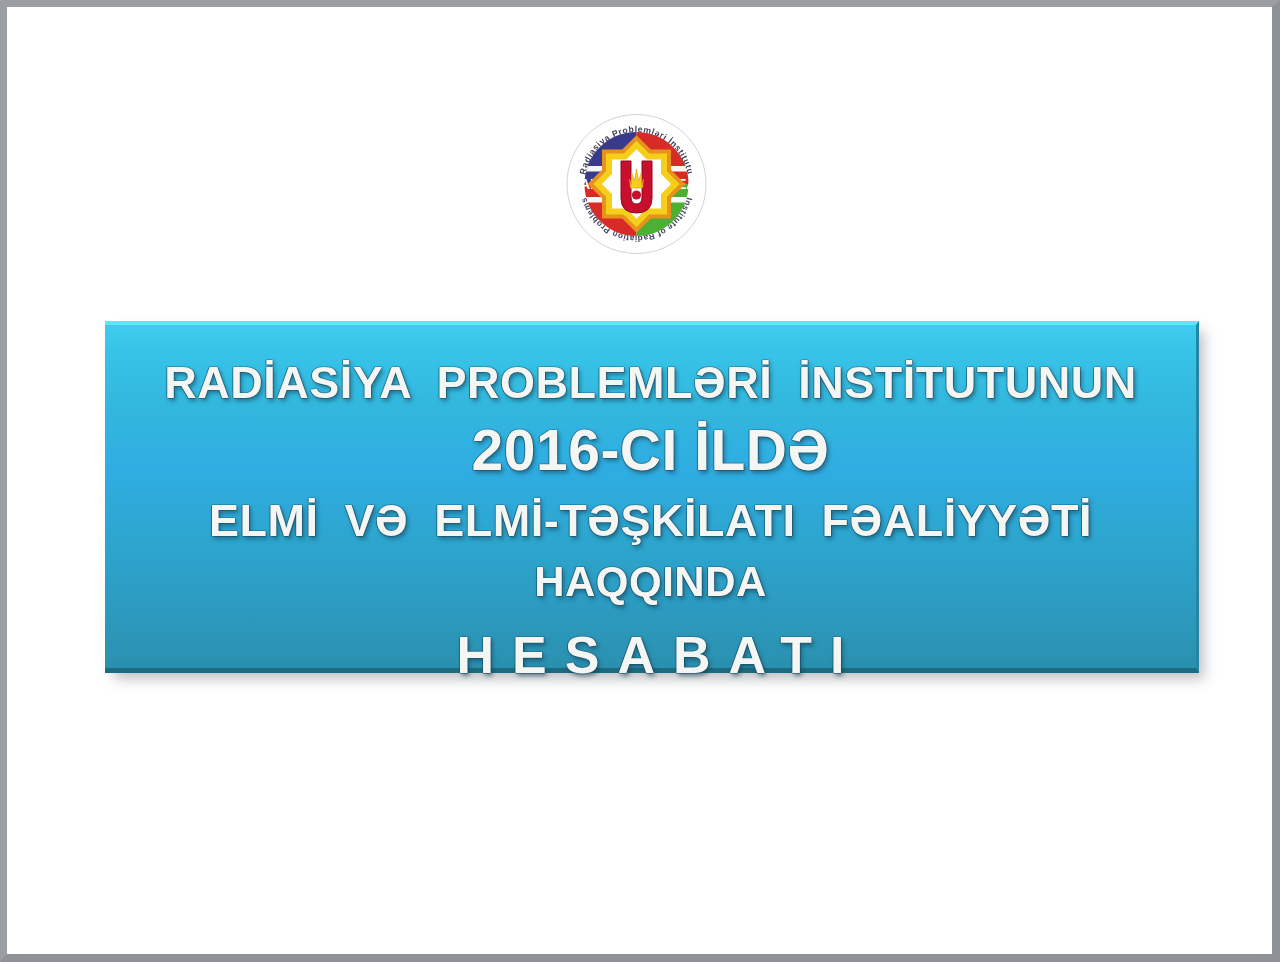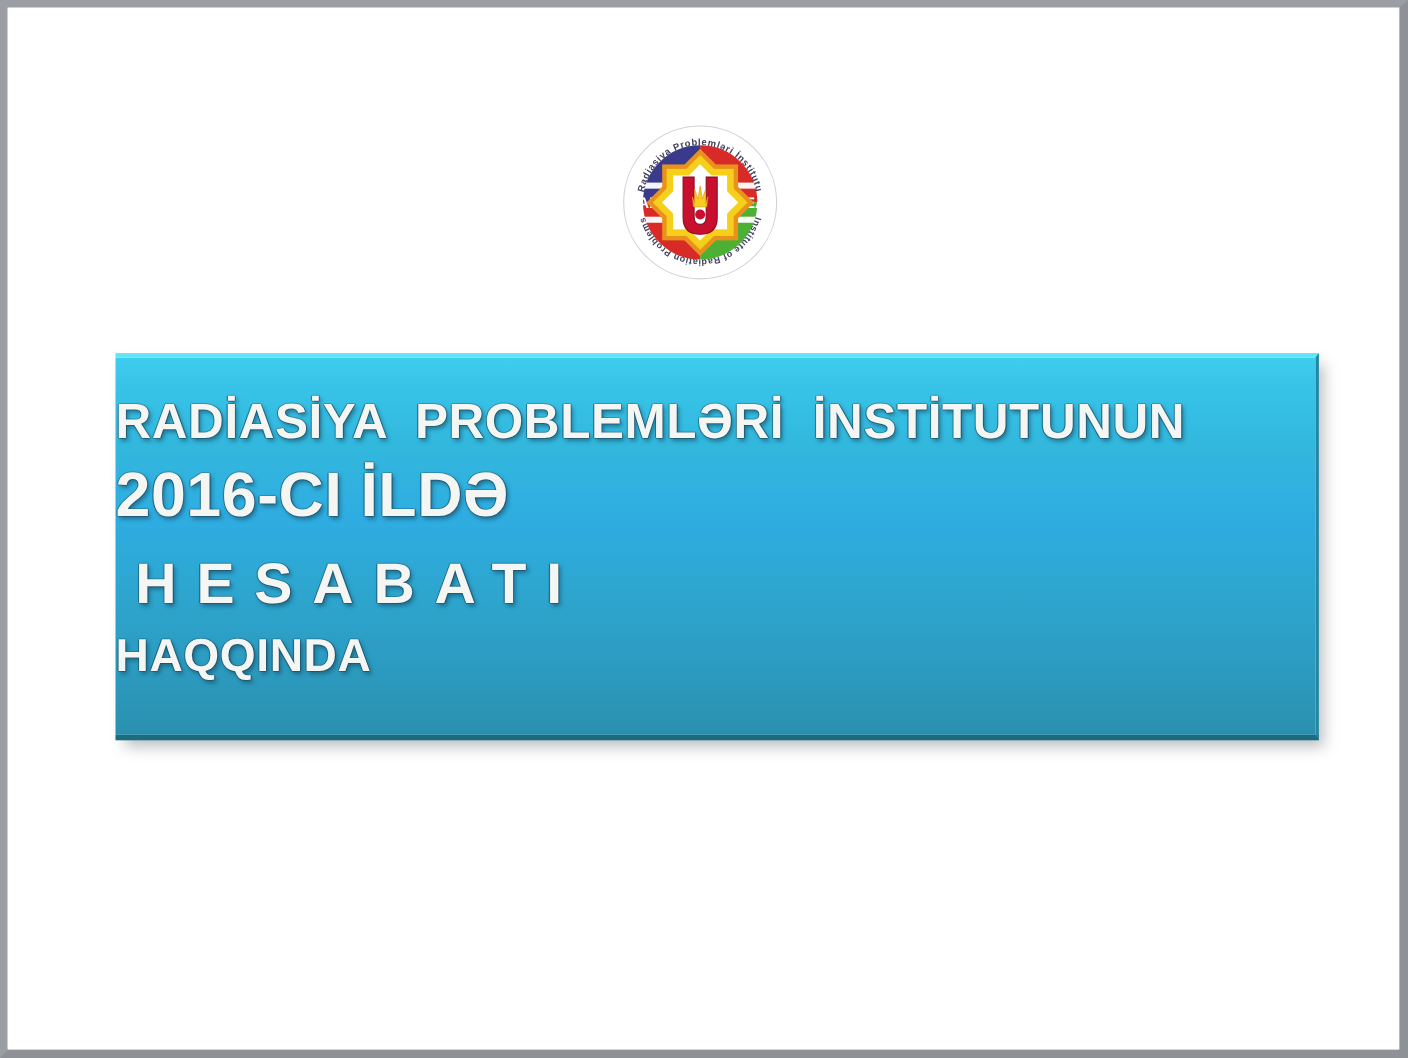--- a/index.html
+++ b/index.html
@@ -65,20 +65,21 @@
         #2a8fae 100%);
     border-top: 4px solid #63e4fb;
     border-bottom: 5px solid #1d6b80;
     border-right: 3px solid #2486a2;
     box-shadow: 7px 8px 12px -2px rgba(120,128,135,0.48);
     padding-top: 14px;
   }
 
   .title-line {
     color: #f4f6f3;
+    text-align: center;
     font-family: "Liberation Sans", sans-serif;
     font-weight: bold;
     line-height: 1.0;
     white-space: pre;
     text-shadow:
        1px 0px 0 rgba(25,70,95,0.55),
       -1px 0px 0 rgba(25,70,95,0.55),
        0px 1px 0 rgba(25,70,95,0.55),
        0px -1px 0 rgba(25,70,95,0.30),
        2px 3px 4px rgba(18,60,80,0.55);
@@ -167,18 +168,19 @@
           <path d="M 92.5,60 L 94.5,72 L 97.5,63 L 97.5,76 L 99.5,70 L 98.5,79
                    L 86.5,79 L 85.5,70 L 87.5,76 L 87.5,63 L 90.5,72 Z" fill="#f6cf1b" stroke="#e8911c" stroke-width="0.6"></path>
           <circle cx="92.5" cy="86" r="4.6" fill="#c8102e"></circle>
         </g>
       </svg>
     </div>
 
     <div id="title-banner">
       <div id="title-line-1" class="title-line">RADİASİYA  PROBLEMLƏRİ  İNSTİTUTUNUN</div>
       <div id="title-line-2" class="title-line">2016-CI İLDƏ</div>
+      <div id="title-line-3" class="title-line">ELMİ  VƏ  ELMİ-TƏŞKİLATI  FƏALİYYƏTİ</div>
+      <div id="title-line-4" class="title-line">HAQQINDA</div>
       <div id="title-line-5" class="title-line">HESABATI</div>
-      <div id="title-line-4" class="title-line">HAQQINDA</div>
     </div>
 
   </div>
 </div>
 
 </body></html>

